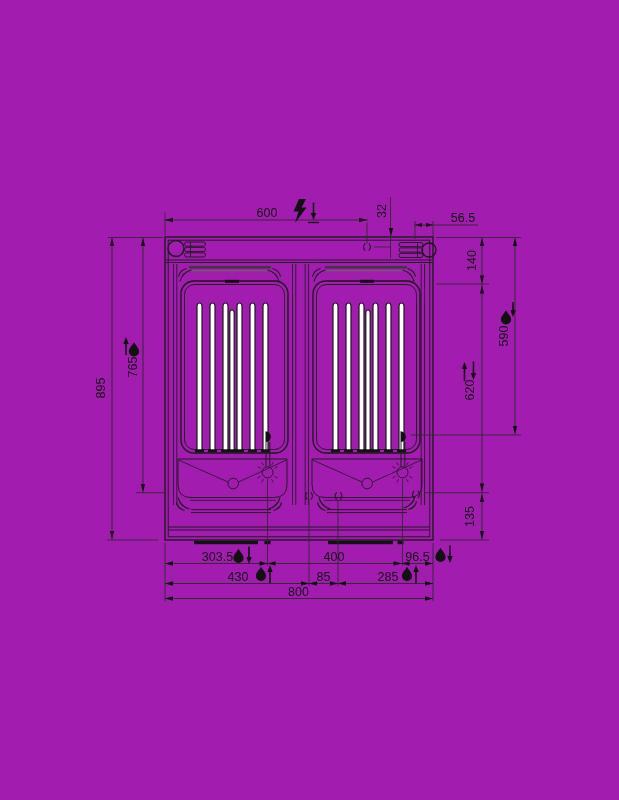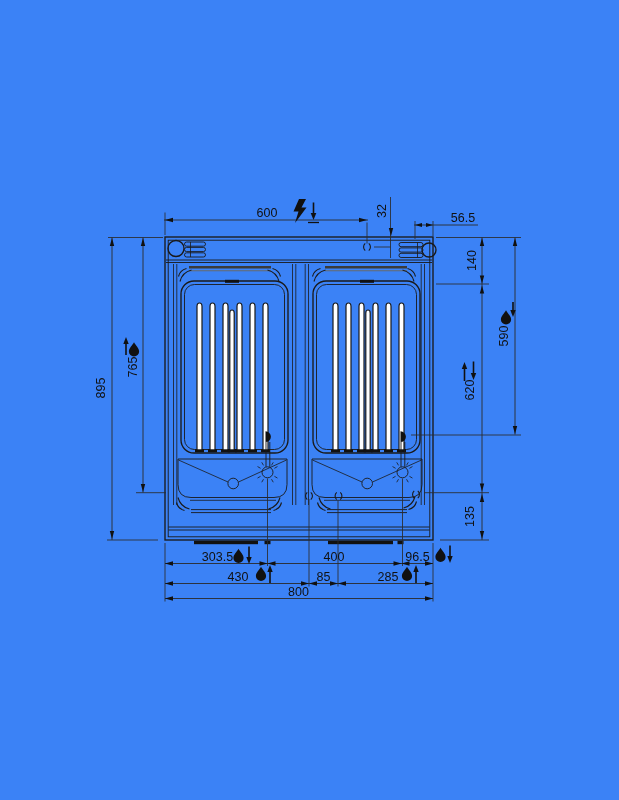--- a/index.html
+++ b/index.html
@@ -4,21 +4,21 @@
 <style>
   html, body {
     margin: 0;
     padding: 0;
     background: #ffffff;
   }
   .page {
     position: relative;
     width: 619px;
     height: 800px;
-    background: #3b82f6;
+    background: #a21caf;
     overflow: hidden;
     font-family: "Liberation Sans", sans-serif;
   }
   svg { display: block; }
   .ln   { stroke: #1a1a1a; stroke-width: 1.35; fill: none; }
   .ln2  { stroke: #1a1a1a; stroke-width: 0.9;  fill: none; }
   .thin { stroke: #1a1a1a; stroke-width: 0.8;  fill: none; }
   .ext  { stroke: #2a2a2a; stroke-width: 0.85; fill: none; }
   .dim  { stroke: #2a2a2a; stroke-width: 0.9;  fill: none; }
   .arc  { stroke: #1a1a1a; stroke-width: 1.1;  fill: none; }

